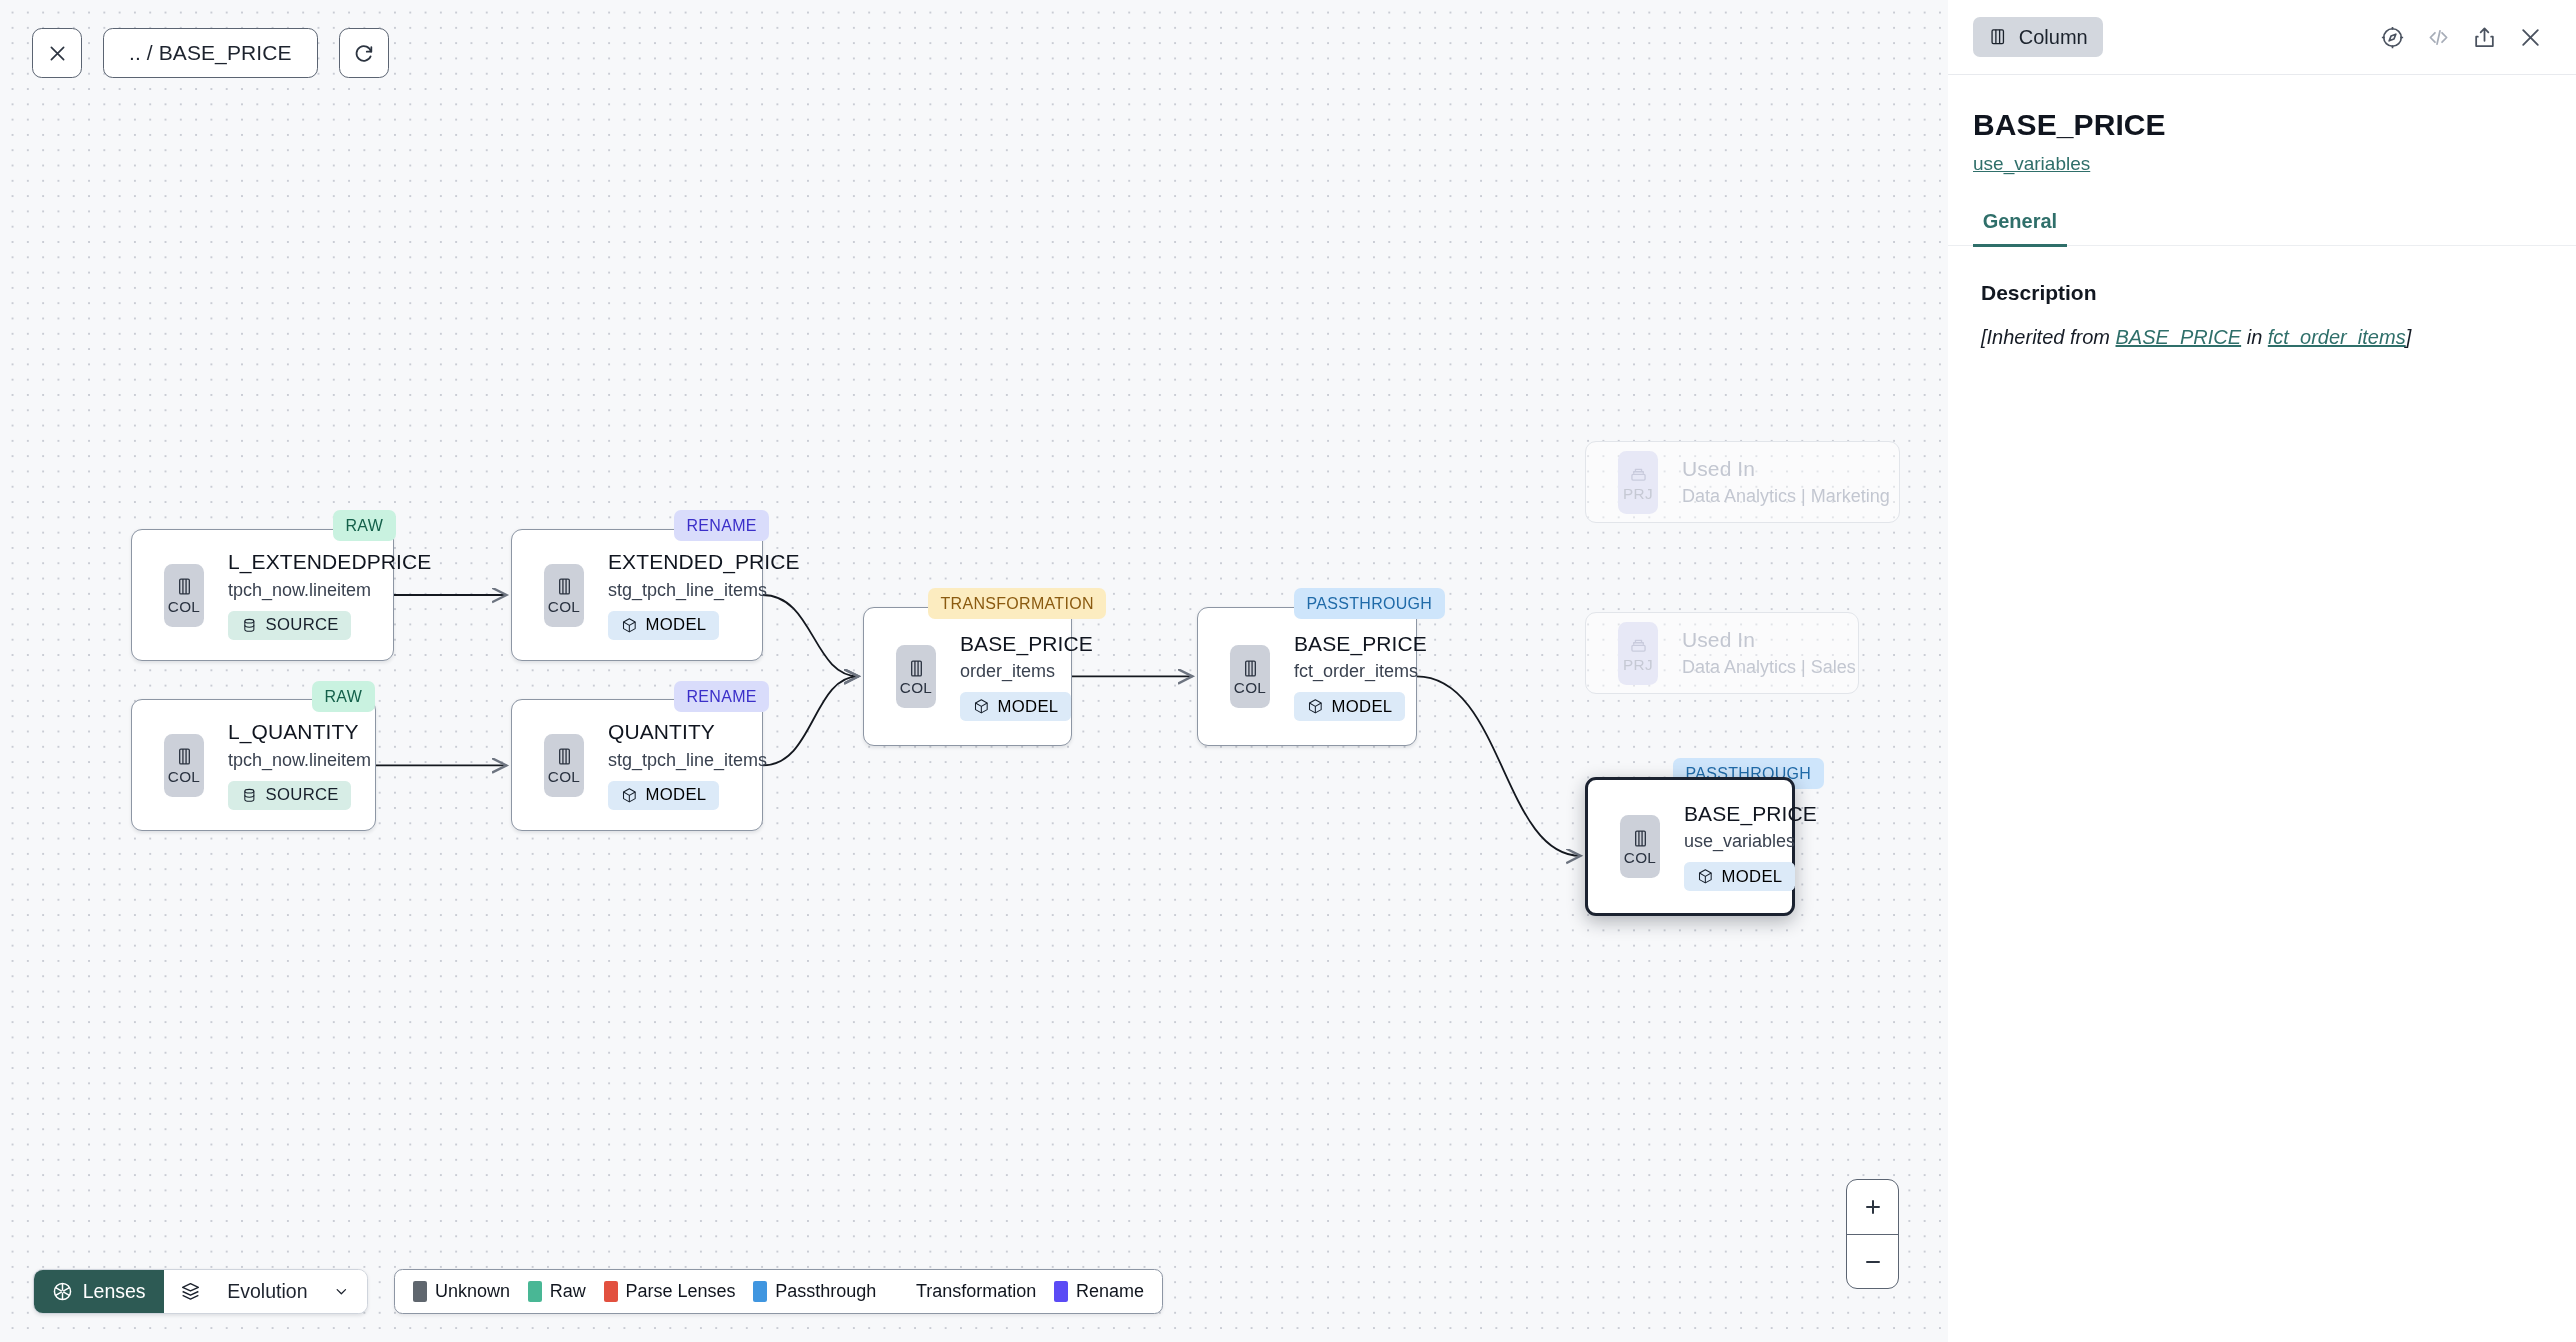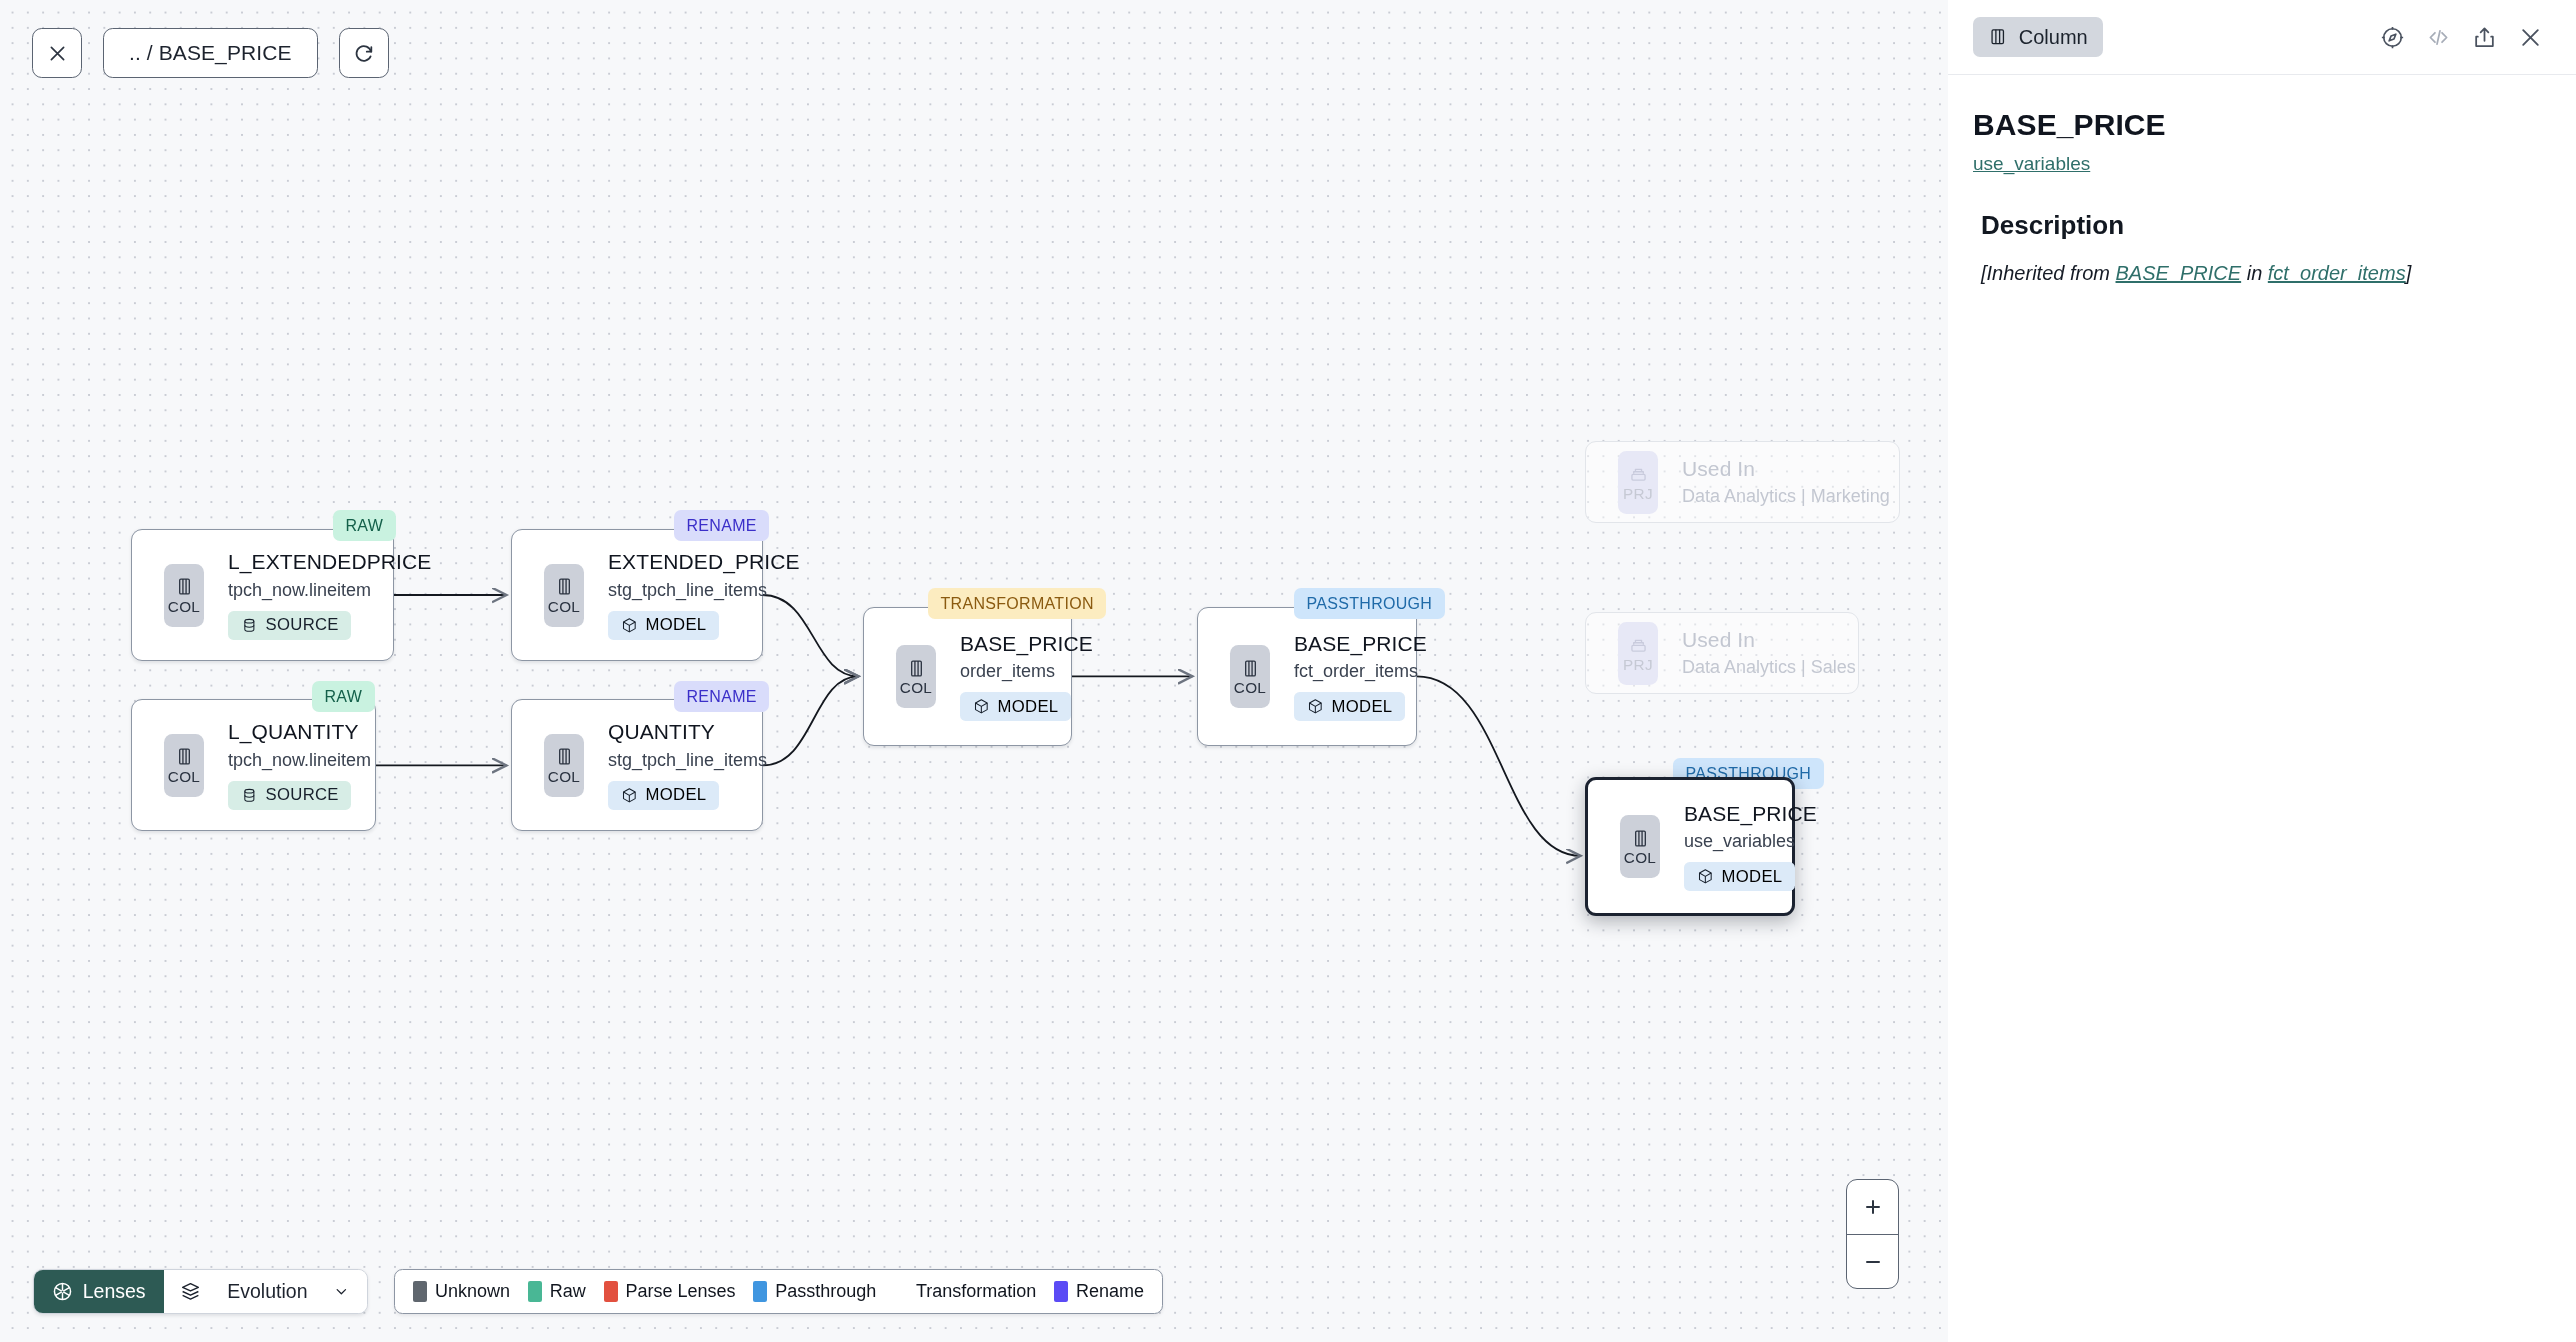--- a/index.html
+++ b/index.html
@@ -120,21 +120,21 @@
           background: #d3d7de; border-radius: 7px; font-size: 20px; color: #1b222c; cursor: pointer; }
   .p-icons { display: flex; align-items: center; gap: 21px; }
   .p-icons .ic { cursor: pointer; display: flex; }
   .p-title { font-size: 30px; font-weight: bold; color: #10151f; padding: 33px 33px 0 25px; letter-spacing: 0.1px; }
   .p-link { display: inline-block; margin: 11px 0 0 25px; font-size: 19px; color: #2f6f6a;
             text-decoration: underline; cursor: pointer; }
   .tabs { margin: 35px 0 0 0; padding: 0 25px; border-bottom: 1.7px solid #eceef1; display: flex; }
   .tab { font-size: 20px; font-weight: bold; color: #2f6f6a; padding: 0 9.7px 11px 9.7px;
          border-bottom: 3.5px solid #2f6f6a; margin-bottom: -2.4px; cursor: pointer; }
   .sect { padding: 35px 33px 0 33px; }
-  .sect-h { font-size: 26px; font-weight: bold; color: #121821; }
+  .sect-h { font-size: 21px; font-weight: bold; color: #121821; }
   .desc { margin-top: 18px; font-size: 20px; font-style: italic; color: #151b25; line-height: 1.40; }
   .desc .l2 { margin-top: 18px; }
   .desc a { color: #2f6f6a; text-decoration: underline; font-style: italic; cursor: pointer; }
 </style>
 </head>
 <body>
 
 <div id="app">
 
   <div class="canvas">
@@ -445,20 +445,23 @@
           <svg width="25" height="25" viewBox="0 0 24 24" fill="none" stroke="#4a525f" stroke-width="1.8" stroke-linecap="round">
               <path d="M5 5 L19 19 M19 5 L5 19"></path>
             </svg>
         </span>
       </div>
     </div>
 
     <div class="p-title">BASE_PRICE</div>
     <a class="p-link">use_variables</a>
 
+    <div class="tabs">
+      <div class="tab">General</div>
+    </div>
 
     <div class="sect">
       <div class="sect-h">Description</div>
       <div class="desc">
         <div class="l2"><span>[Inherited from </span><a>BASE_PRICE</a><span> in </span><a>fct_order_items</a><span>]</span></div>
       </div>
     </div>
   </div>
 </div>
 

